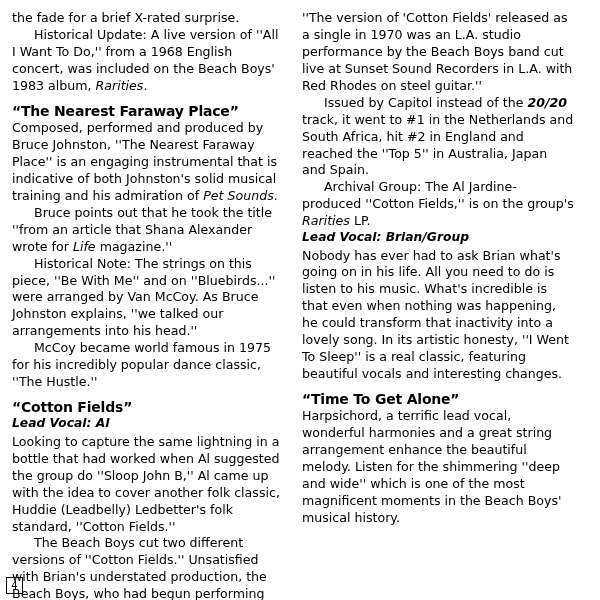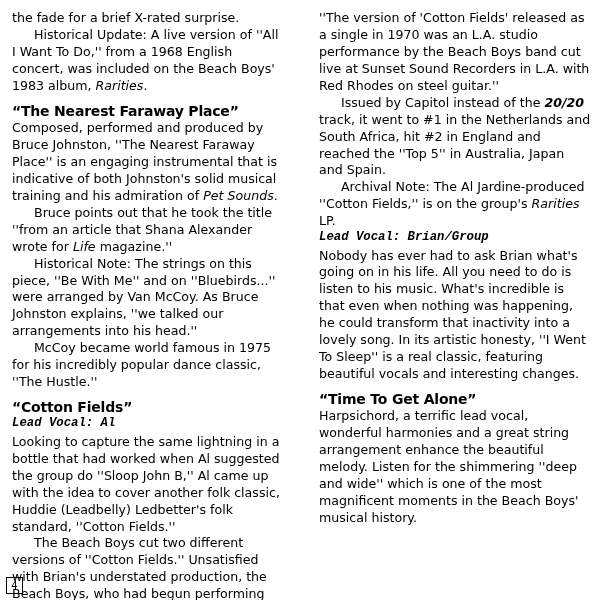--- a/index.html
+++ b/index.html
@@ -16,21 +16,21 @@
   }
   .page {
     position: relative;
     width: 600px;
     height: 600px;
     box-sizing: border-box;
     padding: 10px 12px 10px 12px;
   }
   .columns {
     display: flex;
-    gap: 35px;
+    gap: 18px;
     height: 565px;
   }
   .col {
     width: 272px;
     flex: 0 0 272px;
   }
   p {
     margin: 0;
     font-size: 12.6px;
     line-height: 1.345;
@@ -45,21 +45,20 @@
     font-weight: bold;
     line-height: 1.1;
     letter-spacing: -0.2px;
   }
   .vocal {
     margin: 0 0 2px 0;
     font-size: 12.3px;
     font-style: italic;
     font-weight: bold;
     line-height: 1.25;
-    font-family: Liberation Mono, monospace;
   }
   em, .it {
     font-style: italic;
     margin-top: 39px;
   }
   .bold-it {
     font-style: italic;
     font-weight: bold;
   }
   .page-num {
@@ -106,21 +105,21 @@
       <p class="indent">The Beach Boys cut two different versions of ''Cotton Fields.'' Unsatisfied with Brian's understated production, the Beach Boys, who had begun performing ''Cotton Fields'' on-stage, decided to record another version. Al:</p>
 
     </div>
 
     <div class="col">
 
       <p>''The version of 'Cotton Fields' released as a single in 1970 was an L.A. studio performance by the Beach Boys band cut live at Sunset Sound Recorders in L.A. with Red Rhodes on steel guitar.''</p>
 
       <p class="indent"><span>Issued by Capitol instead of the </span><span class="bold-it">20/20</span><span> track, it went to #1 in the Netherlands and South Africa, hit #2 in England and reached the ''Top 5'' in Australia, Japan and Spain.</span></p>
 
-      <p class="indent"><span>Archival Note: The Al Jardine-produced ''Cotton Fields,'' is on the group's </span><span class="it">Rarities</span><span> LP.</span></p>
+      <p class="indent"><span>Archival Group: The Al Jardine-produced ''Cotton Fields,'' is on the group's </span><span class="it">Rarities</span><span> LP.</span></p>
 
 
       <div class="vocal">Lead Vocal: Brian/Group</div>
 
       <p>Nobody has ever had to ask Brian what's going on in his life. All you need to do is listen to his music. What's incredible is that even when nothing was happening, he could transform that inactivity into a lovely song. In its artistic honesty, ''I Went To Sleep'' is a real classic, featuring beautiful vocals and interesting changes.</p>
 
 
       <h2>“Time To Get Alone”</h2>
 
 

